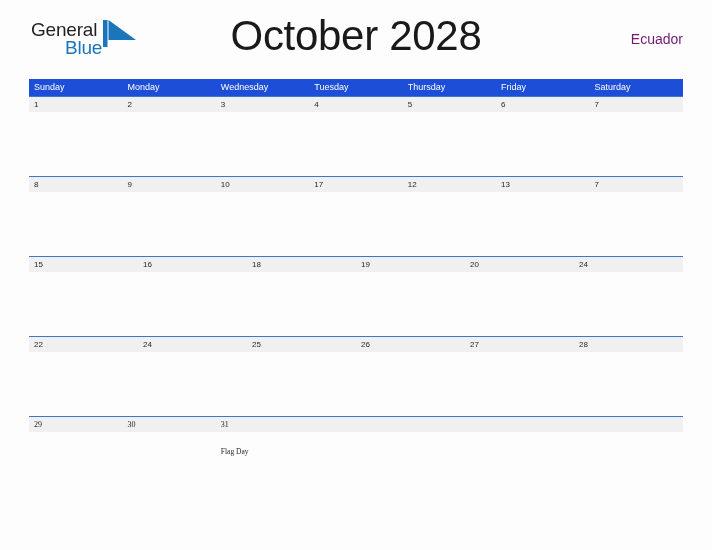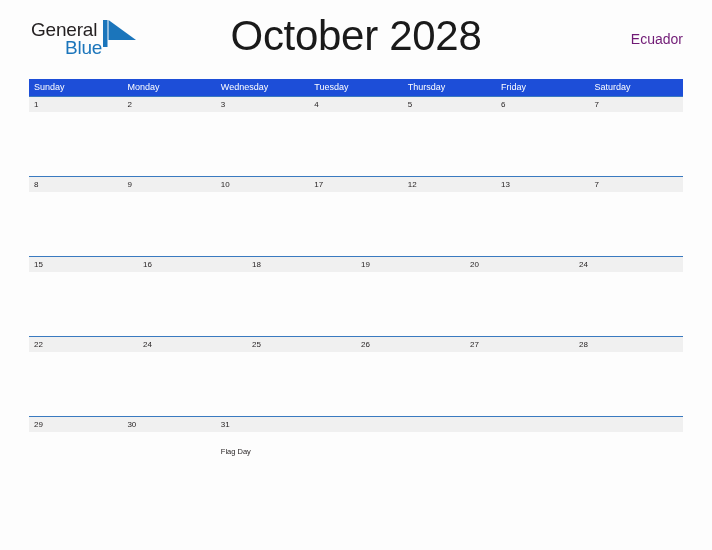--- a/index.html
+++ b/index.html
@@ -111,21 +111,21 @@
     overflow: hidden;
   }
 
   .week {
     border-top: 1px solid #3a7ac0;
     height: 80px;
     position: relative;
     box-sizing: border-box;
   }
   .week:first-of-type { border-top: none; }
-  .week.last { height: 46px; }
+  .week.last { height: 46px; font-family: Liberation Serif, serif; }
 
   .week-band {
     position: absolute;
     left: 0;
     top: 0;
     right: 0;
     height: 15px;
     background: #f0f0f0;
   }
 

